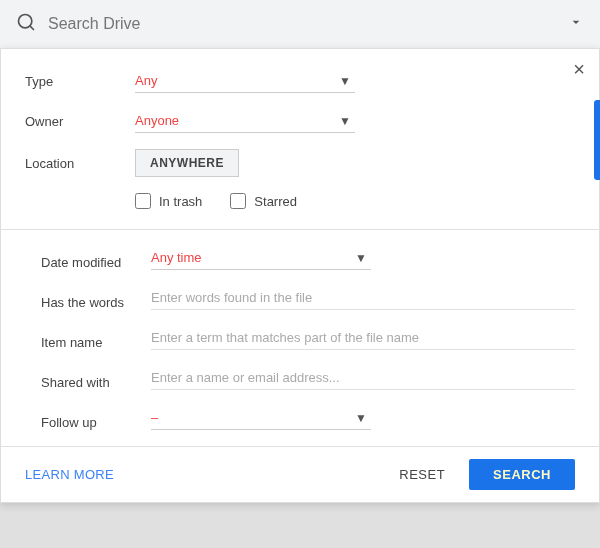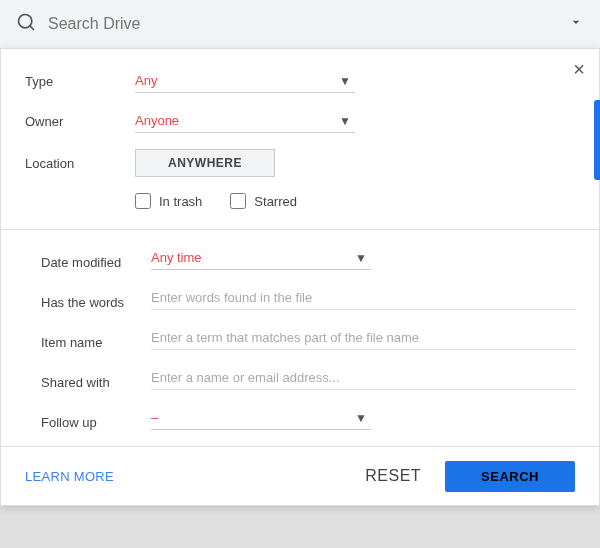--- a/index.html
+++ b/index.html
@@ -102,21 +102,21 @@
       top: 50%;
       transform: translateY(-50%);
       pointer-events: none;
       color: #555;
       font-size: 12px;
     }
 
     .location-btn {
       background: #f1f3f4;
       border: 1px solid #ccc;
-      padding: 6px 32px;
+      padding: 6px 14px;
       font-size: 12px;
       font-weight: bold;
       color: #444;
       cursor: pointer;
       letter-spacing: 0.5px;
     }
 
     .checkboxes-row {
       display: flex;
       align-items: center;
@@ -180,34 +180,34 @@
 
     .footer-buttons {
       display: flex;
       gap: 12px;
       align-items: center;
     }
 
     .reset-btn {
       background: none;
       border: none;
-      font-size: 16px;
+      font-size: 13px;
       color: #444;
       cursor: pointer;
       font-weight: 500;
       letter-spacing: 0.5px;
       padding: 8px 12px;
       text-transform: uppercase;
     }
 
     .search-btn {
       background: #1a73e8;
-      color: #000000;
-      border: none;
-      padding: 8px 36px;
+      color: #fef9c3;
+      border: none;
+      padding: 8px 24px;
       font-size: 13px;
       font-weight: bold;
       cursor: pointer;
       letter-spacing: 0.5px;
       text-transform: uppercase;
       border-radius: 2px;
     }
 
     .sidebar-accent {
       position: fixed;

